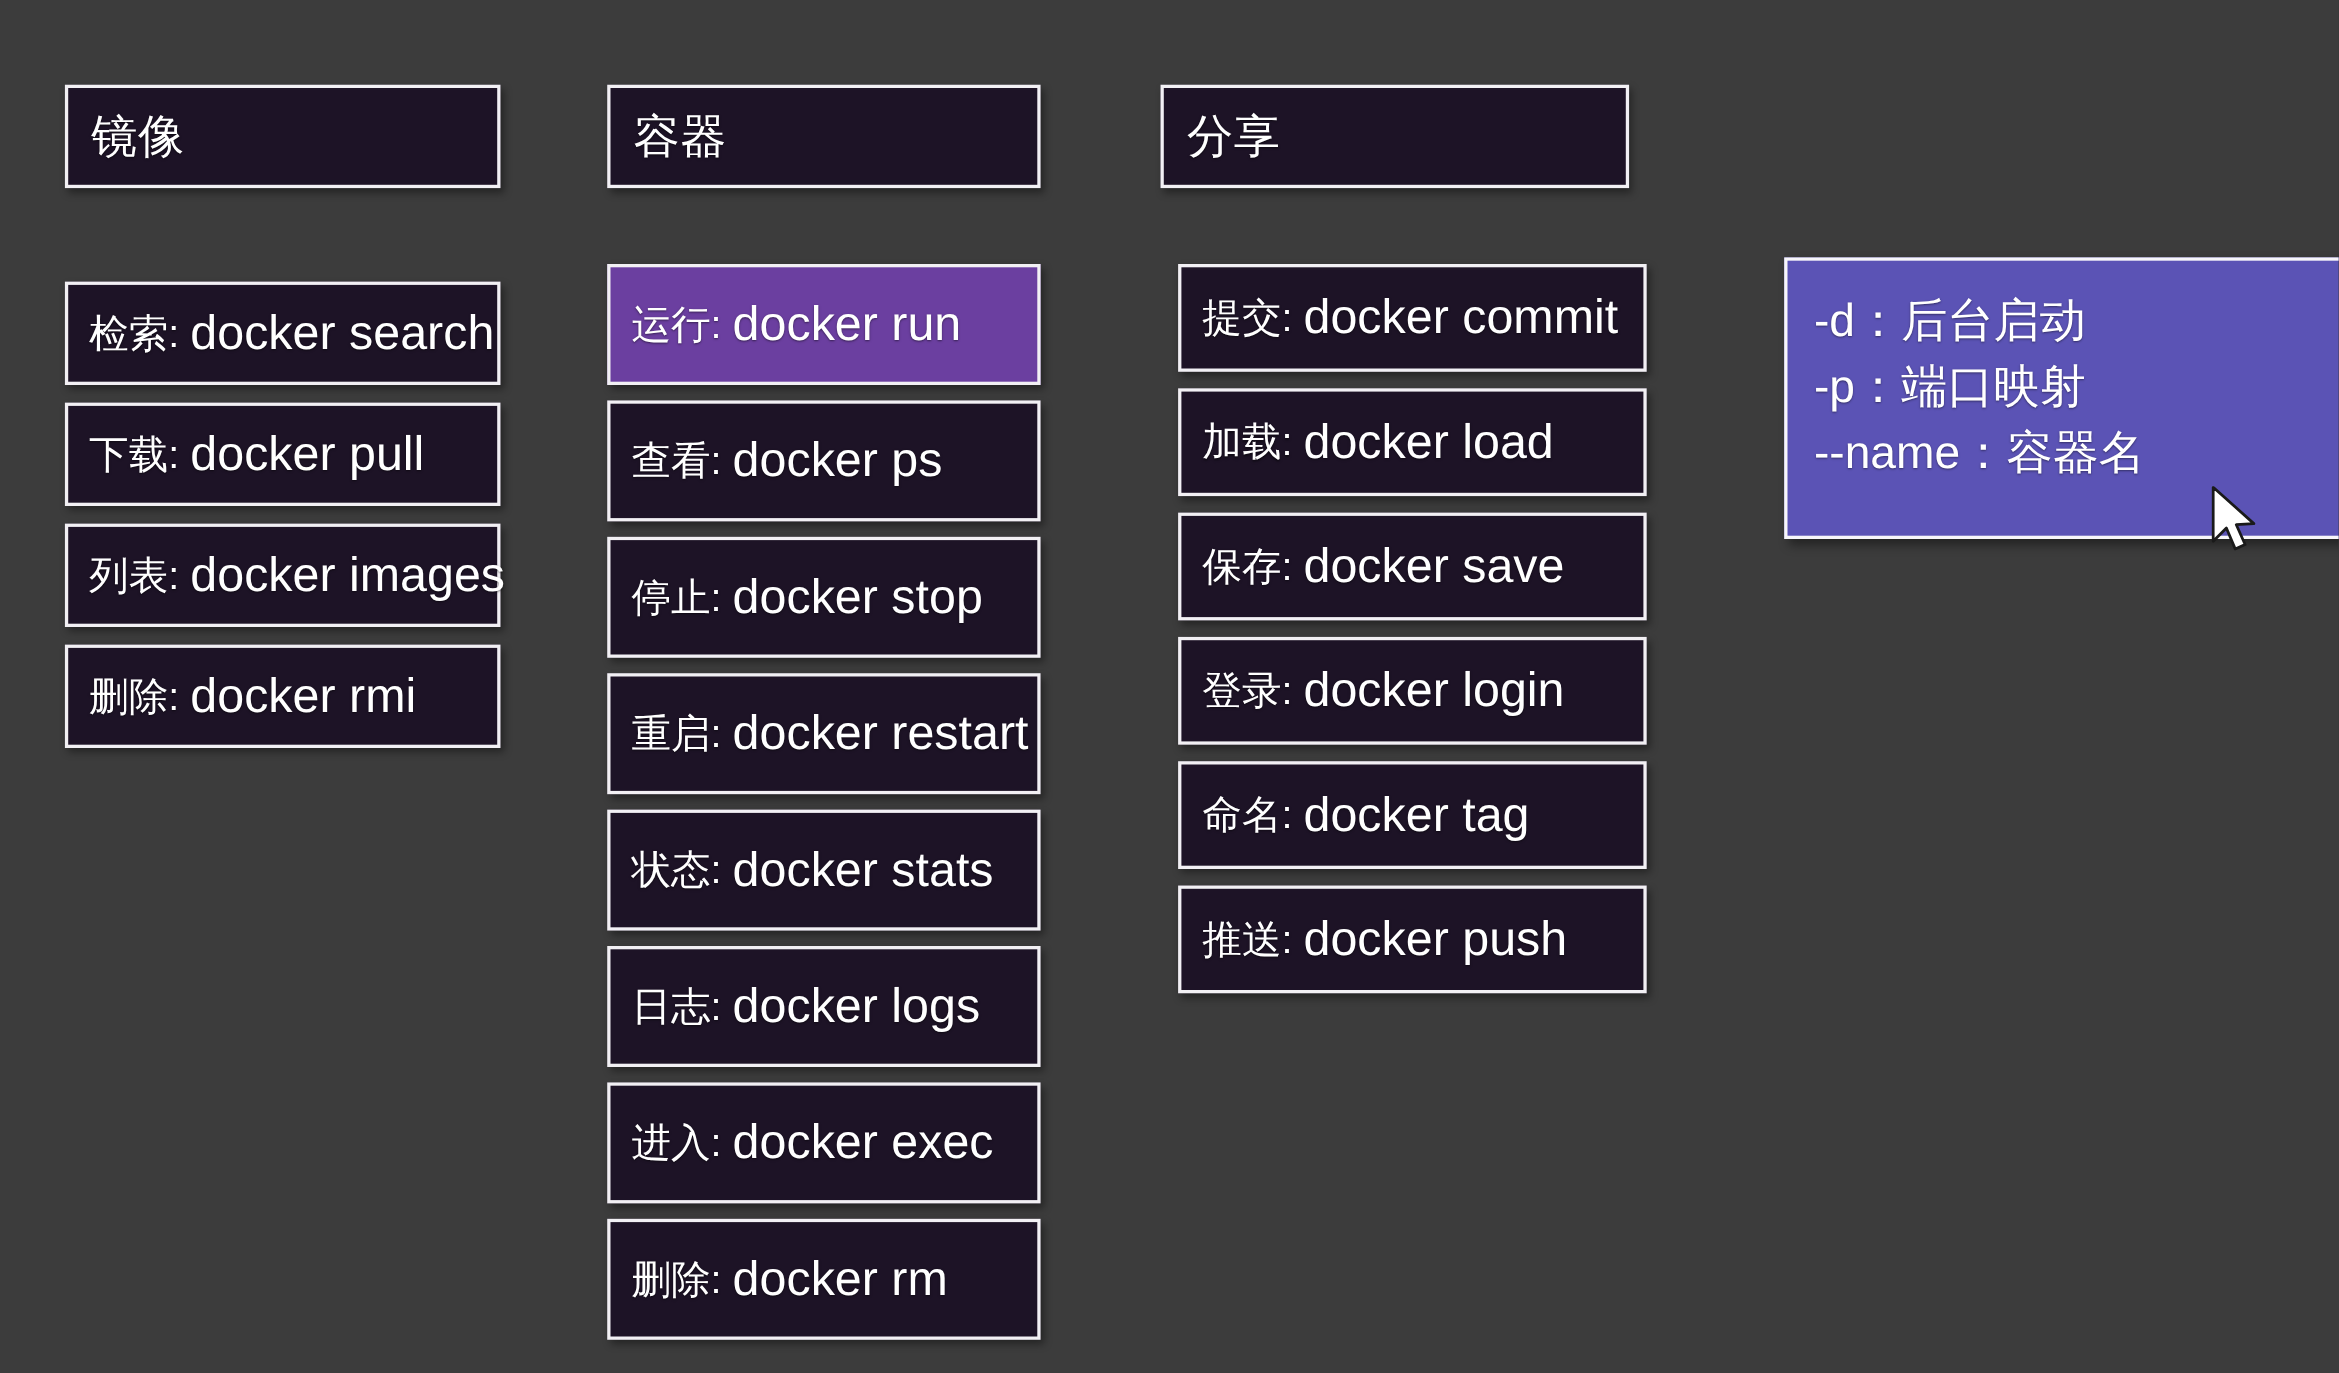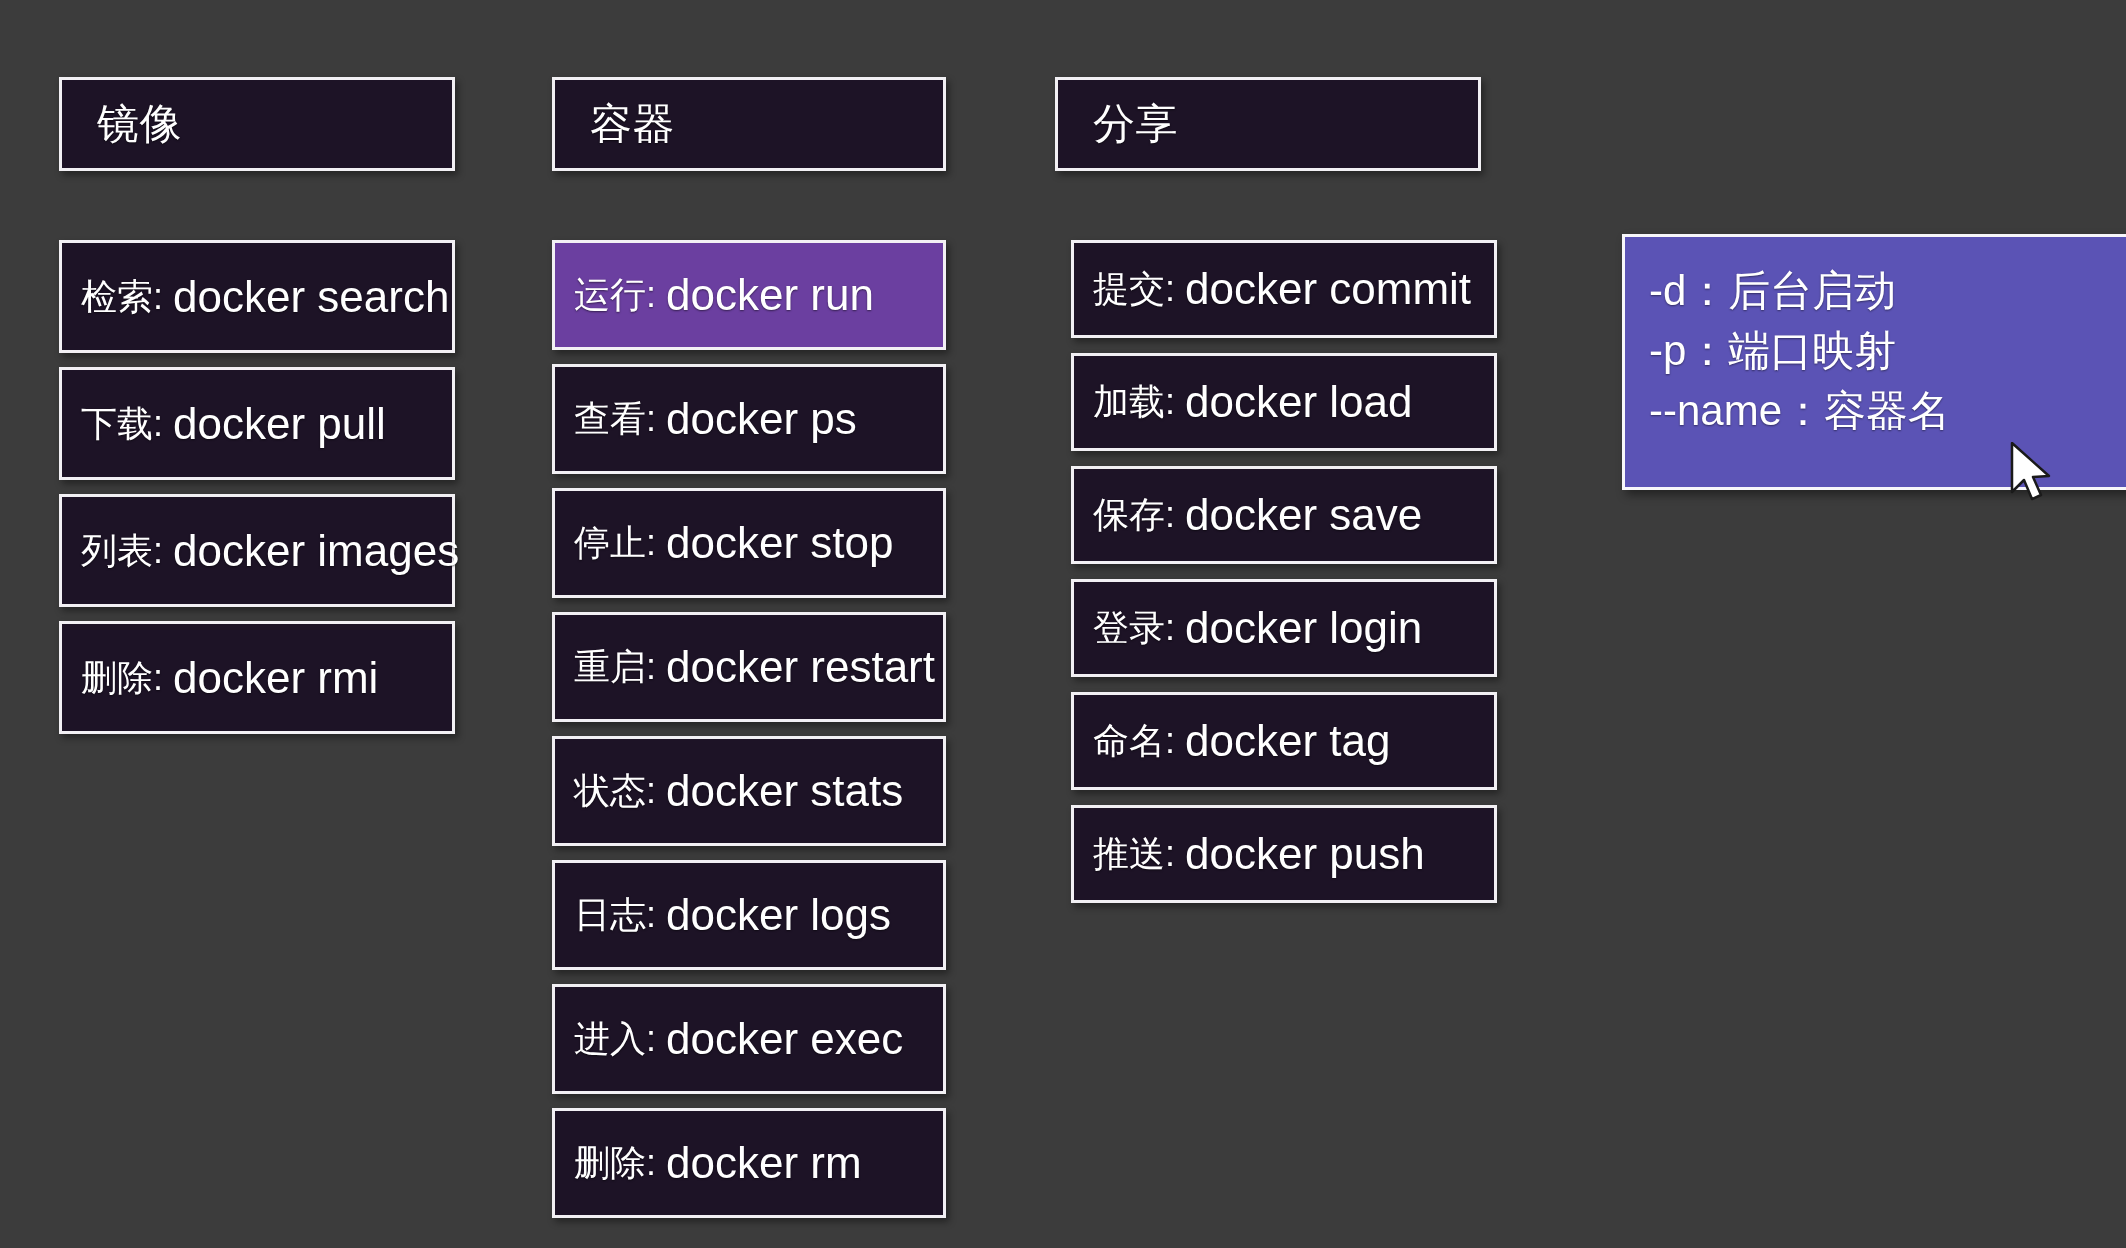--- a/index.html
+++ b/index.html
@@ -43,42 +43,42 @@
     border: 3px solid #f2f0f4;
     box-shadow: 3px 4px 7px rgba(0,0,0,0.40);
     display: flex;
     align-items: center;
   }
   .col-header .title {
     color: #ffffff;
     font-size: 42px;
     line-height: 1;
     letter-spacing: 0.5px;
-    padding-left: 35px;
+    padding-left: 21px;
     text-shadow: 0 1px 2px rgba(0,0,0,0.55);
   }
 
   
   .items { position: absolute; left: 0; width: 100%; }
   #col-0 .items { top: 240px; }
   #col-1 .items { top: 240px; }
   #col-2 .items { top: 240px; }
 
   .item {
     position: relative;
     box-sizing: border-box;
     width: 100%;
     background: #1d1326;
     border: 3px solid #f2f0f4;
     box-shadow: 3px 4px 7px rgba(0,0,0,0.40);
     display: flex;
     align-items: center;
     white-space: nowrap;
   }
-  #col-0 .item { height: 113px; margin-bottom: 14px; }
+  #col-0 .item { height: 94px; margin-bottom: 14px; margin-top: 16px; }
   #col-1 .item { height: 110px; margin-bottom: 14px; }
   #col-2 .item { height: 98px; margin-bottom: 15px; margin-left: 16px; }
 
   .item.highlighted {
     background: #6b3fa0;
   }
 
   .item .lbl {
     color: #ffffff;
     font-size: 36px;

